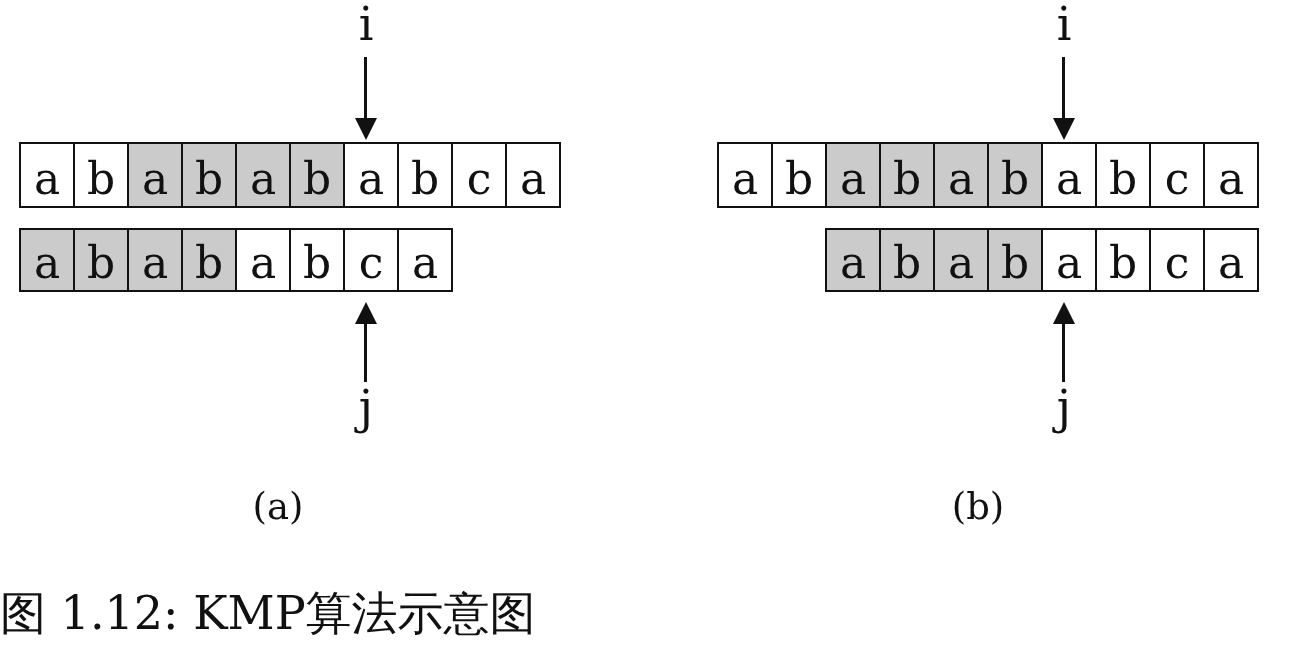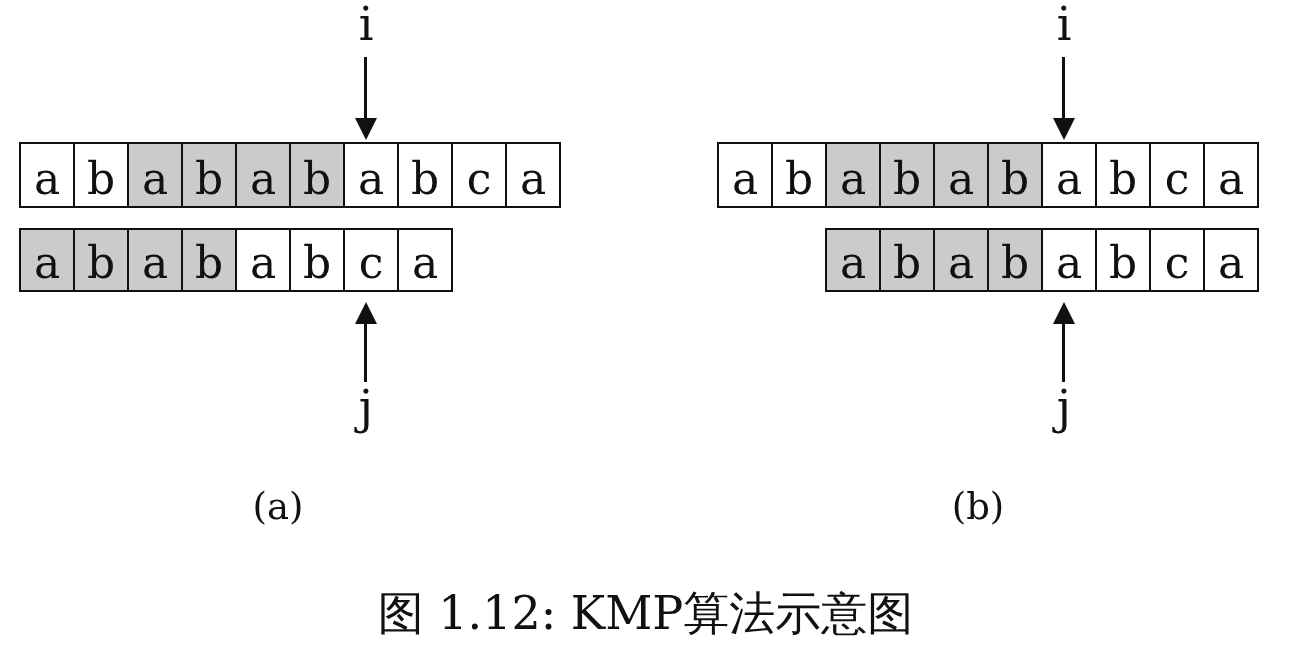--- a/index.html
+++ b/index.html
@@ -39,21 +39,21 @@
     position:absolute;width:0;height:0;
     border-left:11px solid transparent;
     border-right:11px solid transparent;
     border-bottom:22px solid #111111;
   }
   .ptr-label{
     position:absolute;width:80px;text-align:center;
     font-size:46px;line-height:1.05;
   }
   .sub-caption{position:absolute;width:150px;text-align:center;font-size:37px;line-height:1.1;}
-  .main-caption{position:absolute;left:0;top:584px;width:100%;text-align:center;font-size:46px;line-height:1.3;}
+  .main-caption{position:absolute;left:0;top:584px;width:100%;font-size:46px;line-height:1.3;}
 </style>
 </head>
 <body>
 
 <div class="canvas">
 
   <div>
     <div class="ptr-label" style="left:326px;top:0px">i</div>
     <div class="vline" style="left:364px;top:57px;height:64px"></div>
     <div class="head-down" style="left:355px;top:118px"></div>

